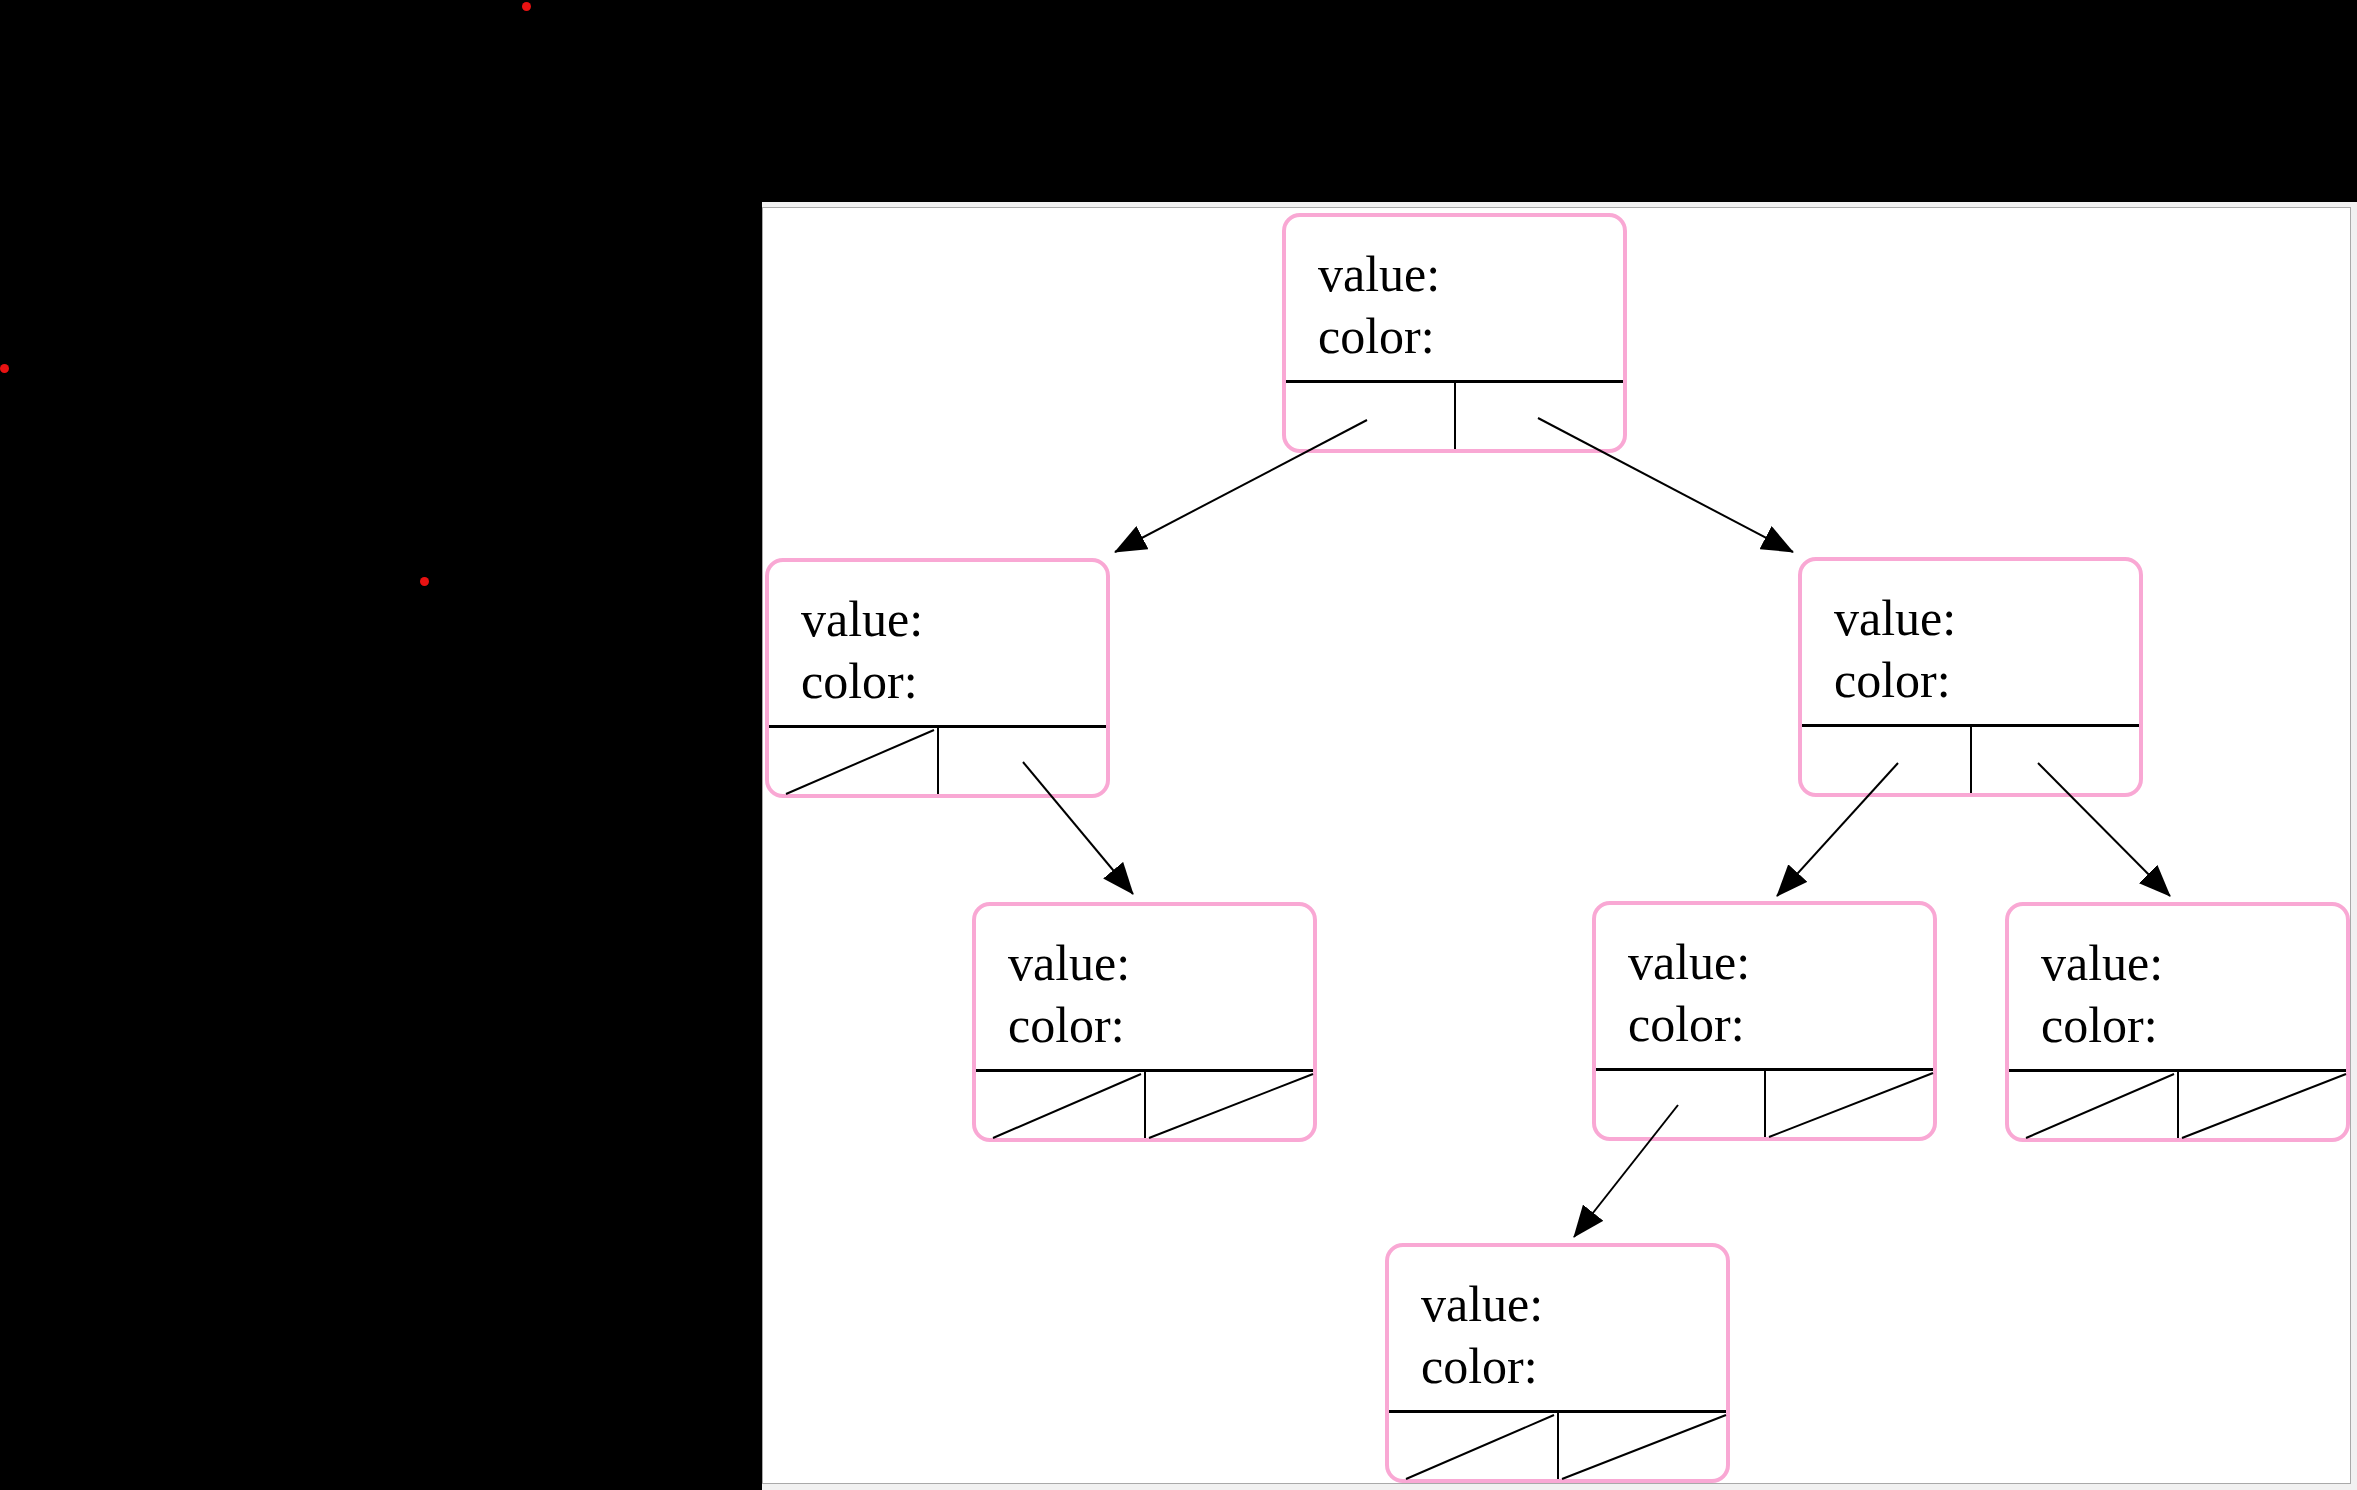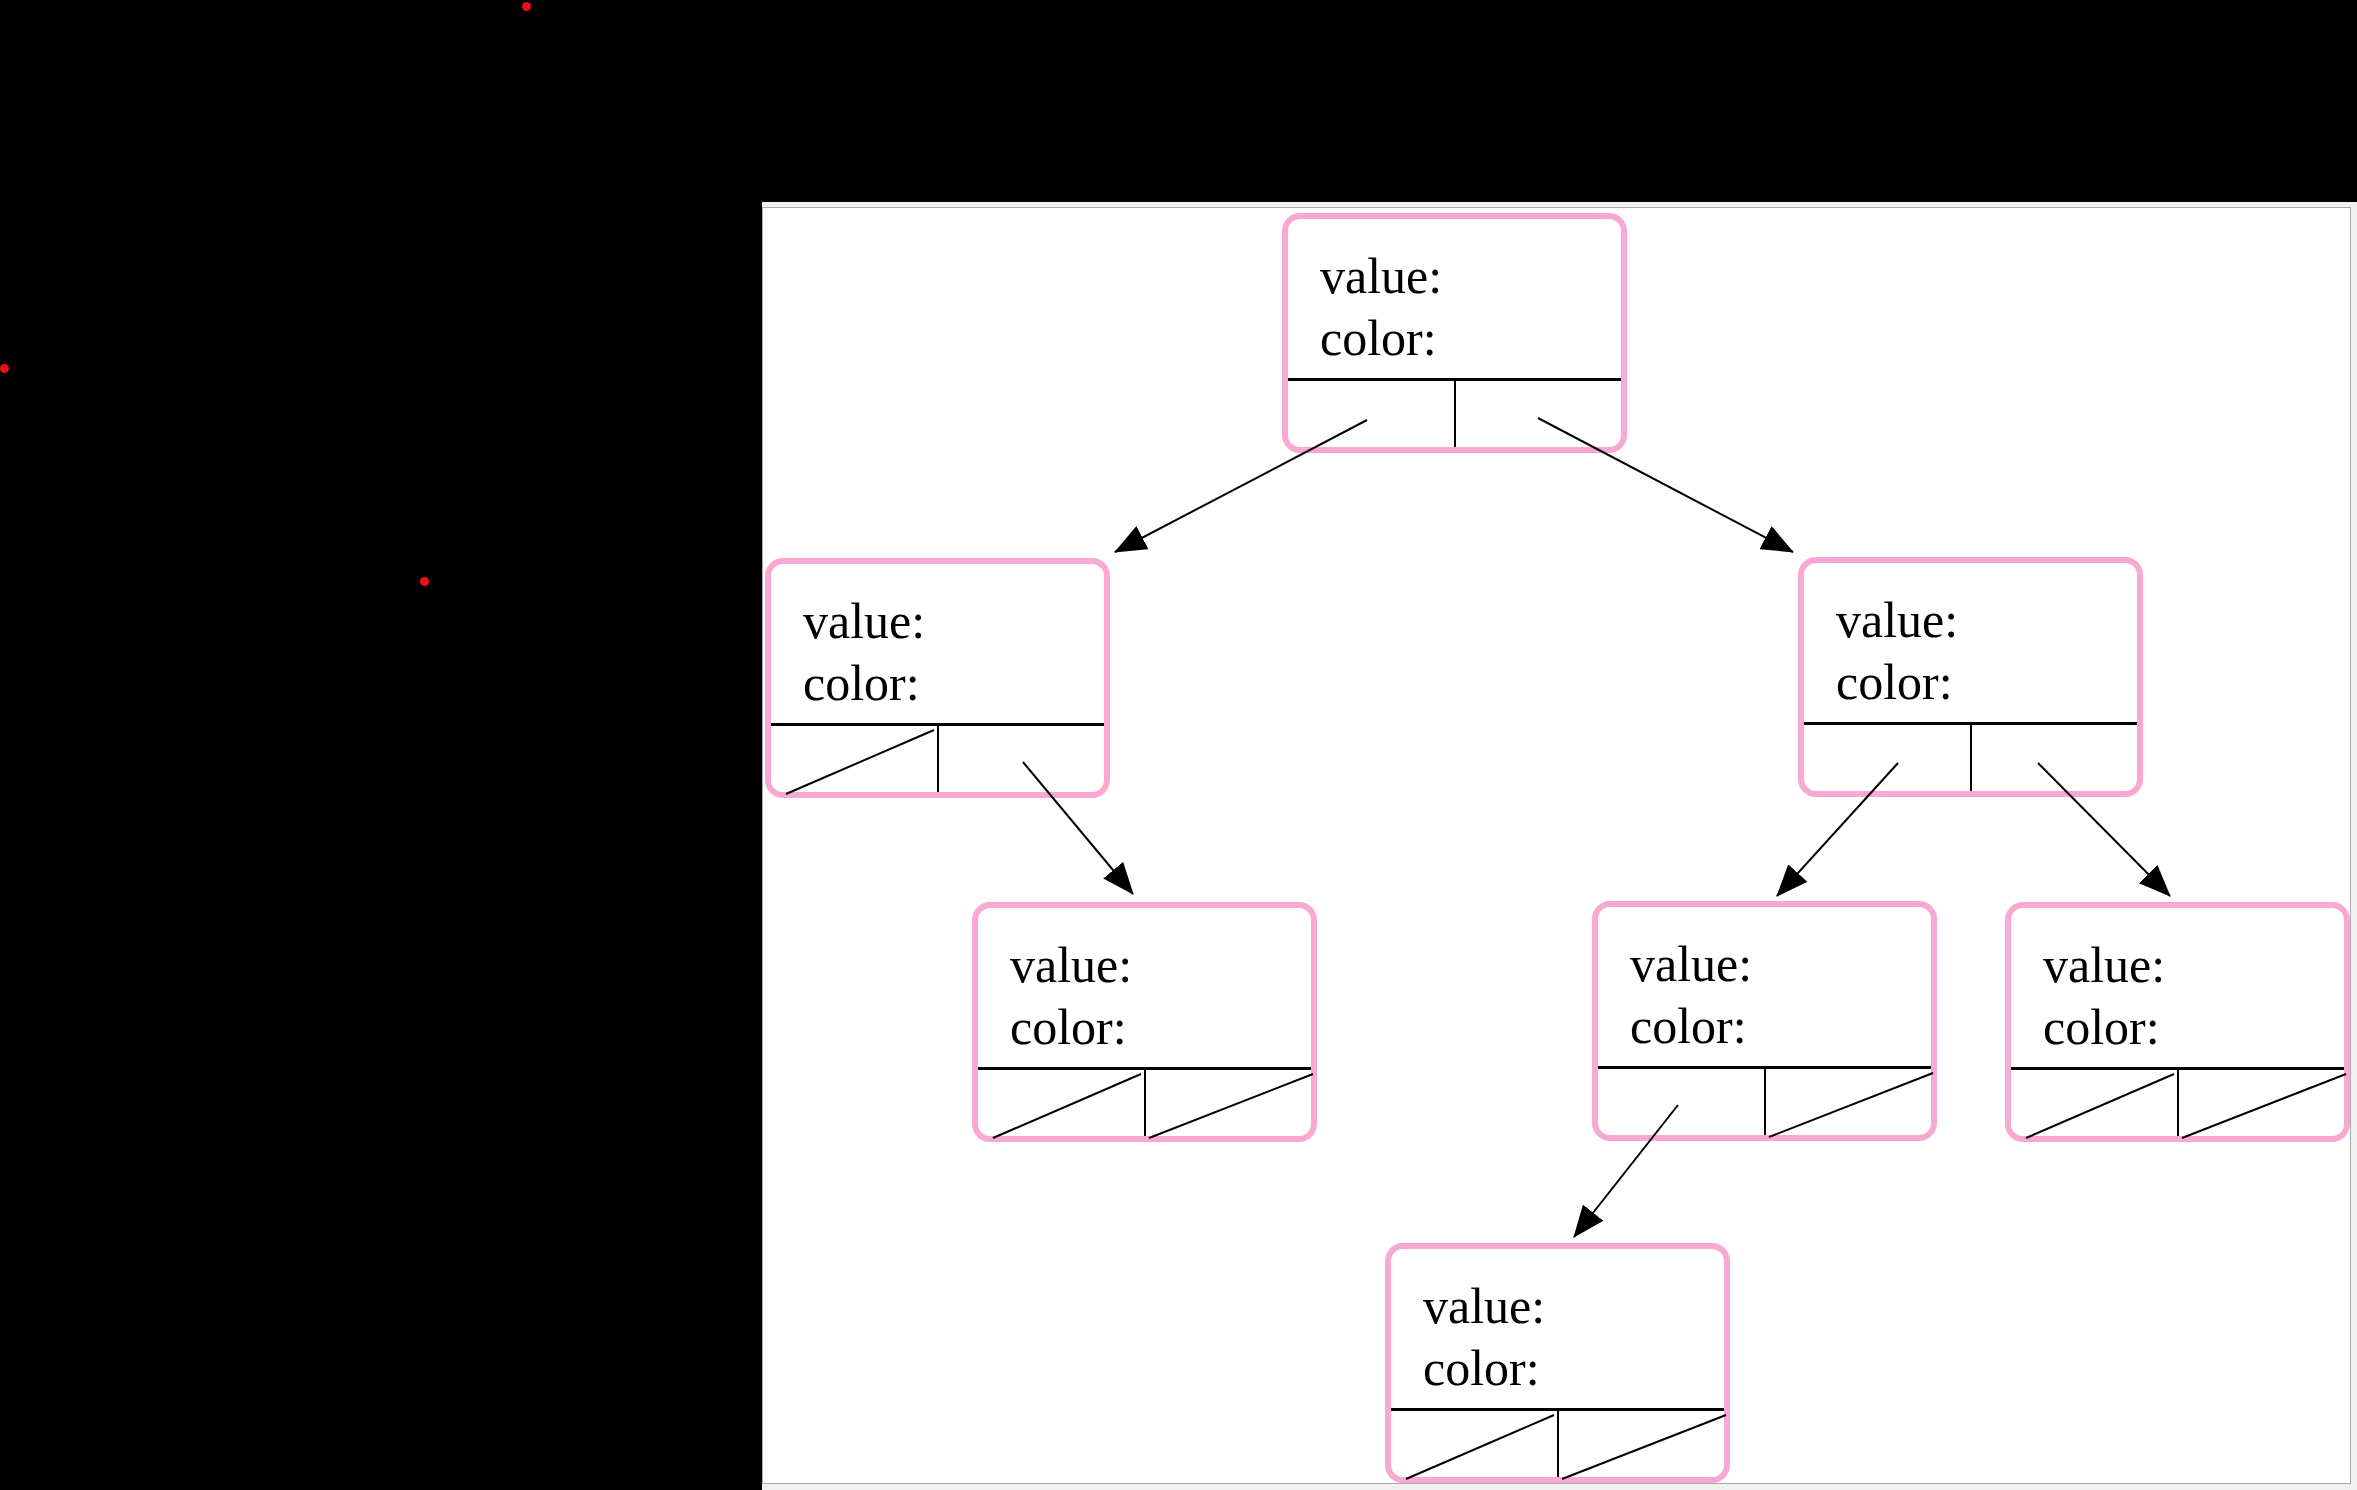--- a/index.html
+++ b/index.html
@@ -43,21 +43,21 @@
     width: 1587px;
     height: 1275px;
     pointer-events: none;
     z-index: 5;
   }
   .node {
     position: absolute;
     width: 345px;
     height: 240px;
     box-sizing: border-box;
-    border: 6px solid #f9a8d4;
+    border: 4px solid #f9a8d4;
     border-radius: 18px;
     background: #fff;
     overflow: hidden;
     z-index: 2;
   }
   .nlabel {
     margin-left: 32px;
     font-size: 50px;
     line-height: 62px;
     color: #000;

